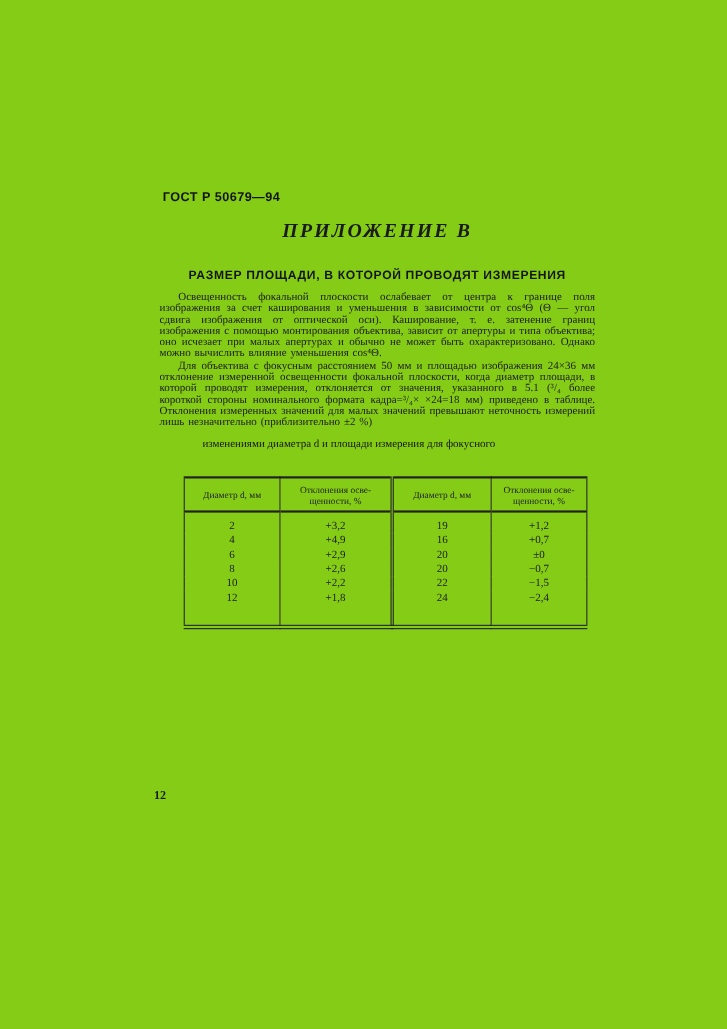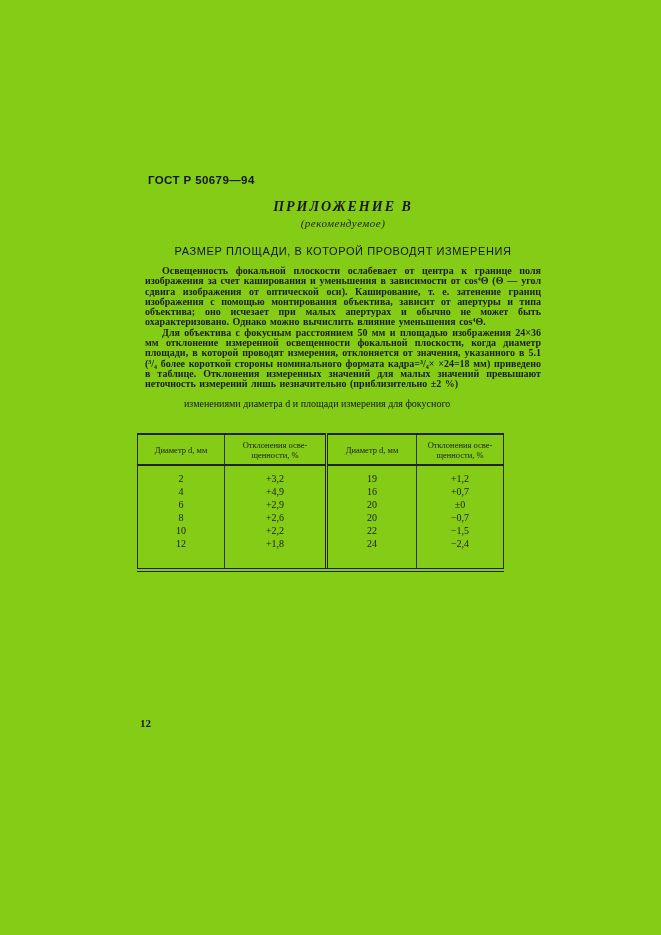--- a/index.html
+++ b/index.html
@@ -24,21 +24,21 @@
     color: #141414;
   }
   .appendix-title {
     position: absolute;
     left: 145px;
     top: 199px;
     width: 396px;
     text-align: center;
     font-style: italic;
     font-weight: bold;
-    font-size: 14px;
+    font-size: 18px;
     letter-spacing: 2px;
     color: #1a1a1a;
   }
   .appendix-subtitle {
     position: absolute;
     left: 145px;
     top: 217px;
     width: 396px;
     text-align: center;
     font-style: italic;
@@ -46,54 +46,54 @@
     letter-spacing: 0.5px;
     color: #222;
   }
   .section-title {
     position: absolute;
     left: 145px;
     top: 245px;
     width: 396px;
     text-align: center;
     font-family: "Liberation Sans", sans-serif;
-    font-weight: normal;
+    font-weight: bold;
     font-size: 11px;
     letter-spacing: 0.6px;
     color: #151515;
   }
   .body-text {
     position: absolute;
     left: 145px;
     top: 266px;
     width: 396px;
     font-size: 10px;
     line-height: 10.3px;
     text-align: justify;
     color: #1c1c1c;
     word-spacing: 1px;
   }
-  .body-text p { text-indent: 17px; margin: 0; font-weight: bold; }
+  .body-text p { text-indent: 17px; margin: 0; }
   .table-caption {
     position: absolute;
     left: 150px;
     top: 398px;
     width: 368px;
     font-size: 10px;
     line-height: 11px;
     color: #161616;
   }
   .table-caption .cap-line-2,
   .table-caption .cap-line-3 {
     text-align: left;
     padding-left: 34px;
   }
   .data-table {
     position: absolute;
-    left: 137px;
+    left: 167px;
     top: 433px;
     width: 366px;
     border-collapse: collapse;
     table-layout: fixed;
     border-top: 2.5px solid #222;
     border-bottom: 4px double #222;
     border-left: 1.4px solid #2a2a2a;
     border-right: 1.4px solid #2a2a2a;
     font-family: "Liberation Serif", serif;
     border-radius: 19px;
@@ -139,21 +139,20 @@
   }
 </style>
 </head>
 <body>
 
 <div class="page">
 
   <div class="doc-code">ГОСТ Р 50679—94</div>
 
   <div class="appendix-title">ПРИЛОЖЕНИЕ В</div>
-  <div class="appendix-subtitle">(рекомендуемое)</div>
 
   <div class="section-title">РАЗМЕР ПЛОЩАДИ, В КОТОРОЙ ПРОВОДЯТ ИЗМЕРЕНИЯ</div>
 
   <div class="body-text">
     <p>Освещенность фокальной плоскости ослабевает от центра к границе поля изображения за счет каширования и уменьшения в зависимости от cos⁴Θ (Θ — угол сдвига изображения от оптической оси). Каширование, т. е. затенение границ изображения с помощью монтирования объектива, зависит от апертуры и типа объектива; оно исчезает при малых апертурах и обычно не может быть охарактеризовано. Однако можно вычислить влияние уменьшения cos⁴Θ.</p>
     <p>Для объектива с фокусным расстоянием 50 мм и площадью изображения 24×36 мм отклонение измеренной освещенности фокальной плоскости, когда диаметр площади, в которой проводят измерения, отклоняется от значения, указанного в 5.1 (³/₄ более короткой стороны номинального формата кадра=³/₄× ×24=18 мм) приведено в таблице. Отклонения измеренных значений для малых значений превышают неточность измерений лишь незначительно (приблизительно ±2 %)</p>
   </div>
 
   <div class="table-caption">
     <div class="cap-line-2">изменениями диаметра d и площади измерения для фокусного</div>

